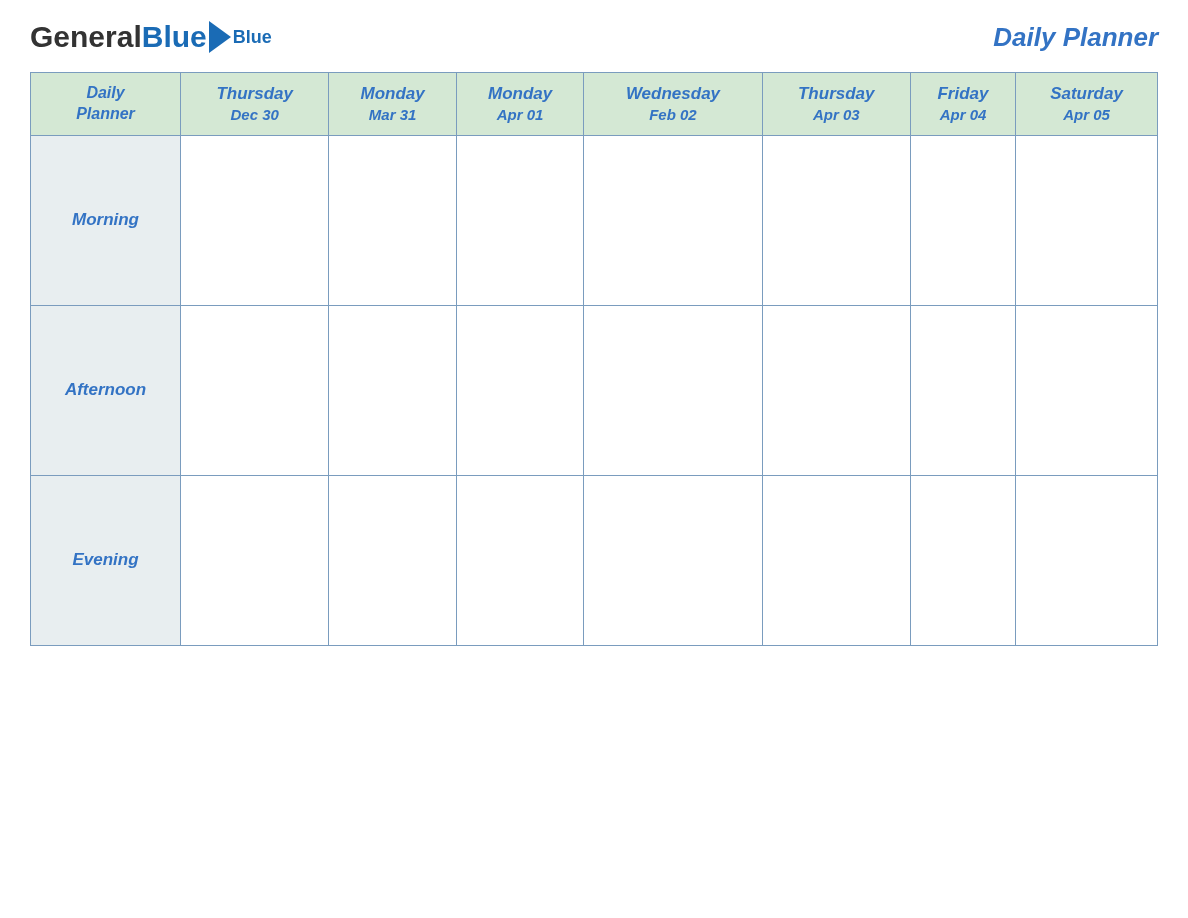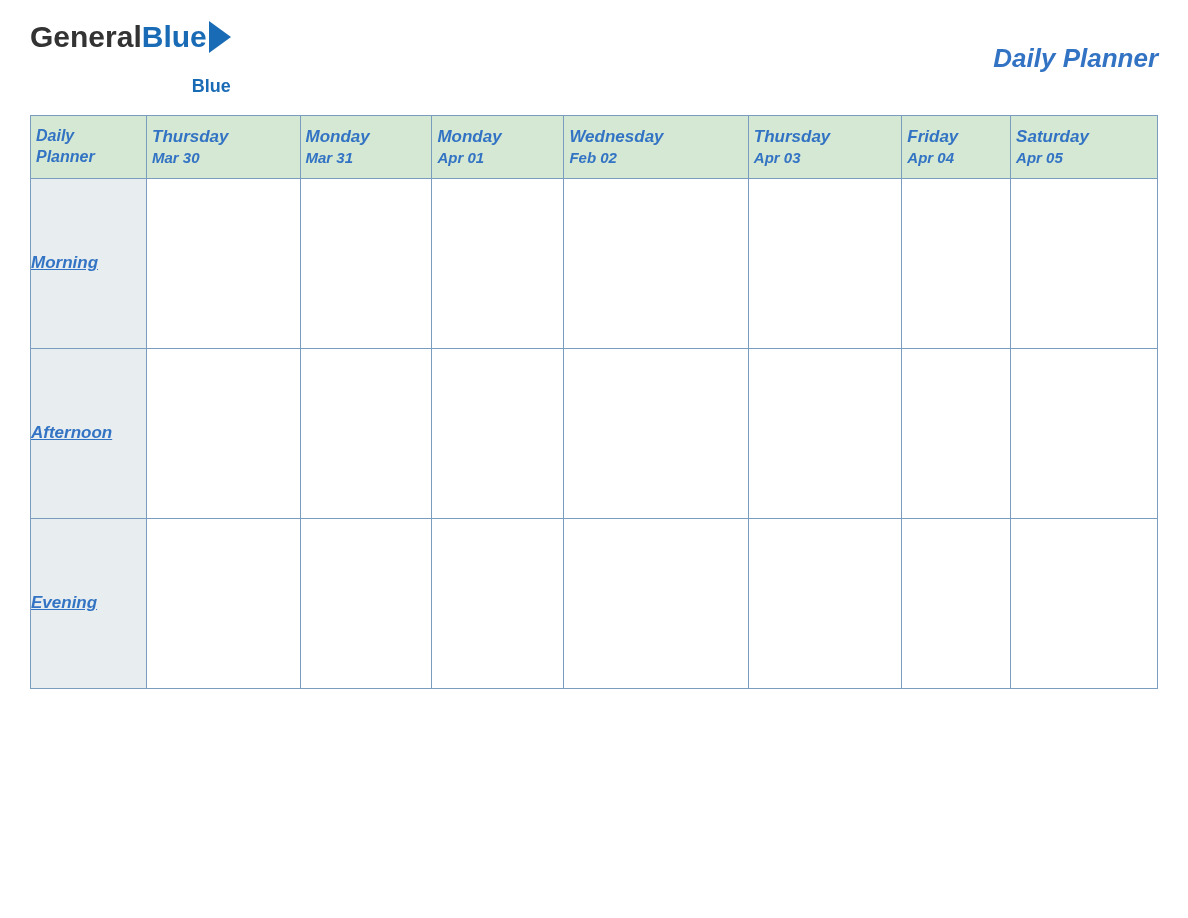--- a/index.html
+++ b/index.html
@@ -51,21 +51,21 @@
 
     .planner-table {
       width: 100%;
       border-collapse: collapse;
       border: 1.5px solid #7a9cbe;
     }
 
     .planner-table th,
     .planner-table td {
       border: 1.5px solid #7a9cbe;
-      text-align: left;
+      text-align: center;
       vertical-align: middle;
     }
 
     .header-row th {
       background-color: #d4e8d4;
       padding: 10px 5px;
       font-style: italic;
       font-weight: bold;
       color: #3373c4;
       font-size: 16px;
@@ -77,43 +77,41 @@
       font-size: 17px;
     }
 
     .header-row th .day-date {
       display: block;
       font-size: 15px;
     }
 
     .time-cell {
       background-color: #e8eef0;
-      width: 116px;
+      width: 150px;
       font-style: italic;
       font-weight: bold;
       color: #3373c4;
       font-size: 17px;
-      text-decoration: underline;
     }
 
     .content-cell {
       background-color: #ffffff;
       height: 170px;
       width: calc((100% - 130px) / 7);
     }
 
     .label-cell {
       background-color: #e8eef0;
     }
 
     .logo-wrapper {
       display: flex;
-      flex-direction: column;
-      align-items: flex-end;
-      gap: 22px;
+      flex-direction: row;
+      align-items: center;
     }
 
     .logo-row {
       display: flex;
       align-items: center;
     }
 
     .logo-general {
       font-size: 30px;
       font-weight: bold;
@@ -167,21 +165,21 @@
 
   <table class="planner-table">
     <thead>
       <tr class="header-row">
         <th class="label-cell">
           <span>Daily</span><br>
           <span>Planner</span>
         </th>
         <th>
           <span class="day-name">Thursday</span>
-          <span class="day-date">Mar 30</span>
+          <span class="day-date">Dec 30</span>
         </th>
         <th>
           <span class="day-name">Monday</span>
           <span class="day-date">Mar 31</span>
         </th>
         <th>
           <span class="day-name">Monday</span>
           <span class="day-date">Apr 01</span>
         </th>
         <th>

